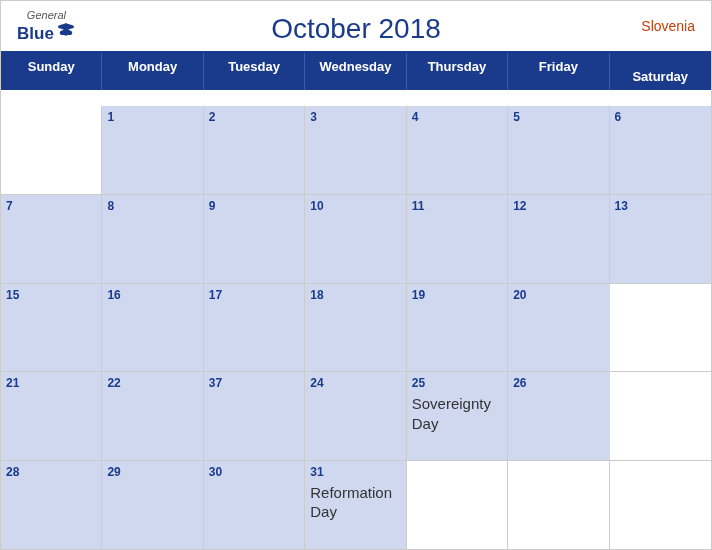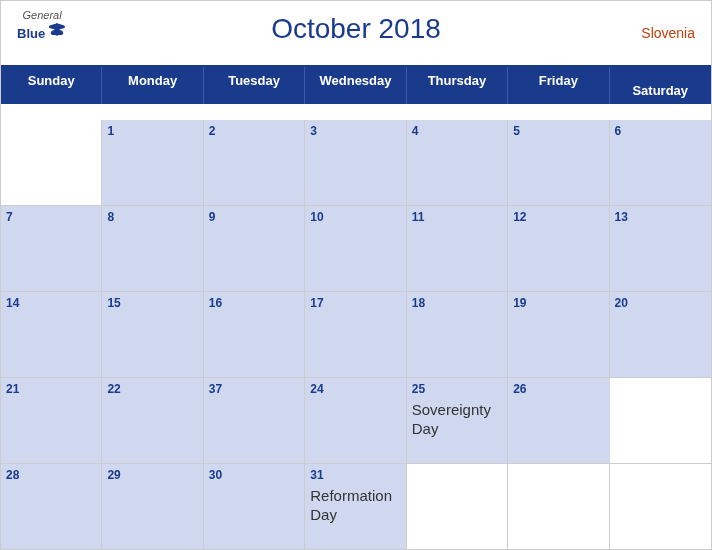--- a/index.html
+++ b/index.html
@@ -15,38 +15,38 @@
       height: 550px;
       background: #fff;
       border: 1px solid #ccc;
       display: flex;
       flex-direction: column;
     }
     .calendar-header {
       display: flex;
       align-items: center;
       justify-content: center;
-      padding: 12px 16px 20px;
+      padding: 12px 16px 6px;
       position: relative;
     }
     .logo-area {
       position: absolute;
       left: 16px;
       top: 8px;
       display: flex;
       flex-direction: column;
       align-items: center;
     }
     .logo-text-general {
       font-size: 11px;
       color: #555;
       font-style: italic;
     }
     .logo-text-blue {
-      font-size: 13px;
+      font-size: 17px;
       font-weight: bold;
       color: #1a3a8c;
     }
     .logo-bird {
       color: #1a3a8c;
       font-size: 18px;
     }
     .logo-inner {
       display: flex;
       align-items: center;
@@ -208,23 +208,20 @@
           </div>
           <div class="day-cell row-header">
             <div class="day-number">12</div>
           </div>
           <div class="day-cell row-header">
             <div class="day-number">13</div>
           </div>
         </div>
         <div class="week-row">
           <div class="day-cell row-header">
-            <div class="day-number">14</div>
-          </div>
-          <div class="day-cell row-header">
             <div class="day-number">15</div>
           </div>
           <div class="day-cell row-header">
             <div class="day-number">16</div>
           </div>
           <div class="day-cell row-header">
             <div class="day-number">17</div>
           </div>
           <div class="day-cell row-header">
             <div class="day-number">18</div>

